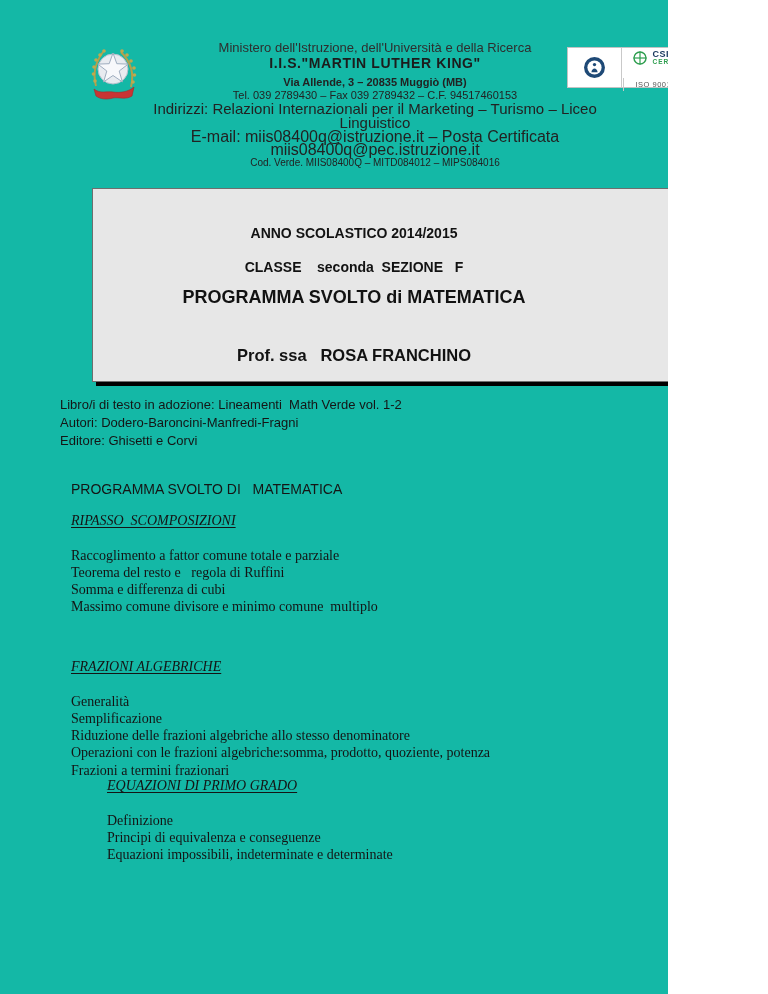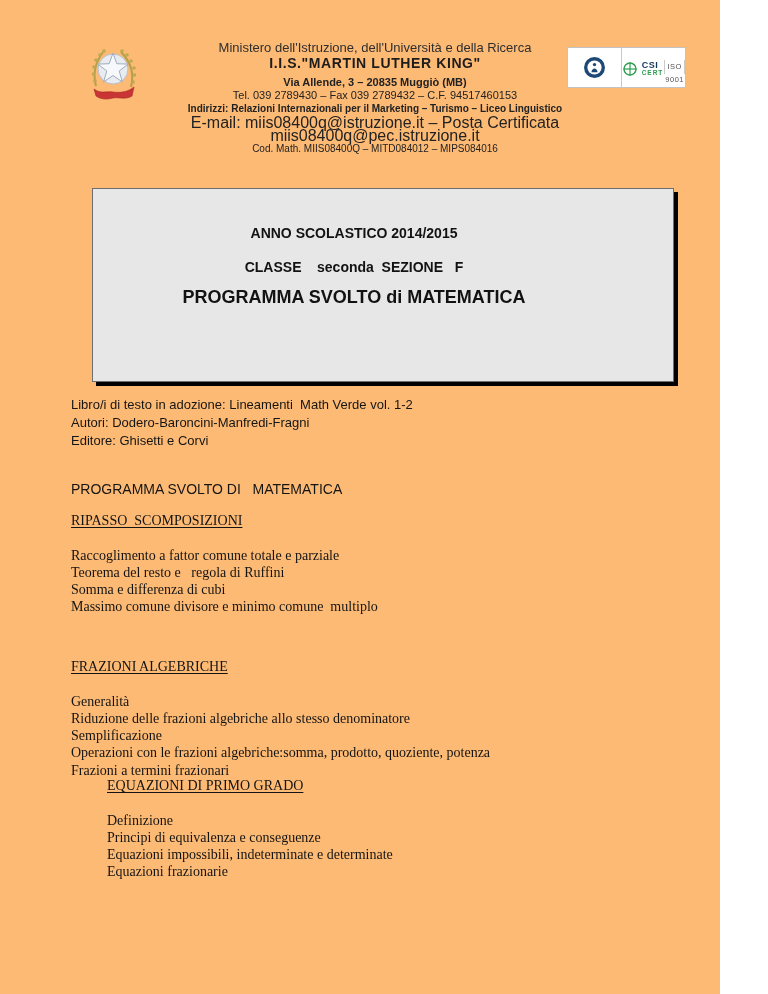--- a/index.html
+++ b/index.html
@@ -1,54 +1,54 @@
 <!DOCTYPE html>
 <html><head>
 <meta charset="utf-8">
 <style>
   * { margin: 0; padding: 0; box-sizing: border-box; }
   html, body { background: #ffffff; }
   .page {
     position: relative;
-    width: 720px;
+    width: 668px;
     height: 994px;
-    background: #fdba74;
+    background: #14b8a6;
     overflow: hidden;
     font-family: "Liberation Sans", sans-serif;
     color: #111;
   }
   .abs { position: absolute; }
   .line { white-space: pre-wrap; }
 
   
   .head-text {
     left: 140px; top: 40px; width: 470px;
     text-align: center; color: #222;
   }
   .h-ministry { font-size: 13px; line-height: 15px; color: #2e2e2e; }
   .h-school   { font-size: 14px; line-height: 17px; font-weight: bold; letter-spacing: .6px; color: #1c1c1c; }
   .h-address  { font-size: 11px; line-height: 13px; font-weight: bold; margin-top: 4px; }
   .h-phone    { font-size: 11px; line-height: 13px; }
-  .h-tracks   { font-size: 10px; line-height: 14px; font-weight: bold; }
+  .h-tracks   { font-size: 15px; line-height: 14px; font-weight: normal; }
   .h-email    { font-size: 16px;  line-height: 13px; }
   .h-cod      { font-size: 10px;  line-height: 13px; }
 
   .emblem { left: 90px; top: 45px; }
 
   .cert-box {
     left: 567px; top: 47px; width: 119px; height: 41px;
     background: #fff; border: 1px solid #c3c3c3;
     display: flex;
   }
   .cert-left {
     width: 45%; display: flex; align-items: center; justify-content: center;
   }
   .cert-right {
     width: 55%; border-left: 1px solid #c9c9c9;
-    display: flex; flex-direction: row;
+    display: flex; flex-direction: column;
   }
   .csi-row {
     flex: 1; display: flex; align-items: center; justify-content: center; gap: 4px;
     padding-top: 2px;
   }
   .csi-text { line-height: 1; text-align: left; }
   .csi-name { font-size: 9px; font-weight: bold; color: #16365c; letter-spacing: .5px; }
   .csi-cert { font-size: 6.5px; font-weight: bold; color: #2e9e4f; letter-spacing: 1px; }
   .iso-strip {
     height: 14px; margin: 12px 1px;
@@ -65,32 +65,32 @@
     box-shadow: 4px 4px 0 #000000;
   }
   .title-box .inner { position: relative; width: 100%; height: 100%; padding-right: 80px; }
   .tb-line { position: absolute; left: 0; right: 58px; text-align: center; font-weight: bold; color: #121212; }
   .tb-year    { top: 36px;  font-size: 14px; }
   .tb-class   { top: 70px;  font-size: 14px; }
   .tb-program { top: 98px;  font-size: 18px; }
   .tb-teacher { top: 157px; font-size: 16.5px; }
 
   
-  .book-block { left: 71px; top: 396px; width: 560px; font-size: 13px; line-height: 18px; color: #151515; }
+  .book-block { left: 60px; top: 396px; width: 560px; font-size: 13px; line-height: 18px; color: #151515; }
   .program-heading { left: 71px; top: 480px; width: 560px; font-size: 14px; line-height: 18px; color: #151515; }
 
   .serif-section {
     left: 71px; width: 600px;
     font-family: "Liberation Serif", serif;
     font-size: 14px; line-height: 17.3px; color: #141414;
   }
   .sec-ripasso   { top: 512px; }
   .sec-frazioni  { top: 658px; }
   .sec-equazioni { top: 777px; margin-left: 36px; }
-  .section-title { text-decoration: underline; text-underline-offset: 2px; }
+  .section-title { text-decoration: underline; text-underline-offset: 2px; font-style: italic; }
   .gap-line { height: 17.3px; }
 </style>
 </head>
 <body>
 
 <div class="page">
 
   <header>
 
     <svg class="abs emblem" width="48" height="58" viewBox="0 0 48 58">
@@ -115,21 +115,21 @@
       <path d="M4,44 C10,49 17,46 23,47 C30,48 38,47 44,42 L42,51 C36,55 29,52 23,53 C16,55 10,54 6,51 Z" fill="#c93434" stroke="#a52828" stroke-width="0.6"></path>
     </svg>
 
     <div class="abs head-text">
       <div class="line h-ministry">Ministero dell'Istruzione, dell'Università e della Ricerca</div>
       <div class="line h-school">I.I.S."MARTIN LUTHER KING"</div>
       <div class="line h-address">Via Allende, 3 – 20835 Muggiò (MB)</div>
       <div class="line h-phone">Tel. 039 2789430 – Fax 039 2789432 – C.F. 94517460153</div>
       <div class="line h-tracks">Indirizzi: Relazioni Internazionali per il Marketing – Turismo – Liceo Linguistico</div>
       <div class="line h-email">E-mail: miis08400q@istruzione.it – Posta Certificata miis08400q@pec.istruzione.it</div>
-      <div class="line h-cod">Cod. Math. MIIS08400Q – MITD084012 – MIPS084016</div>
+      <div class="line h-cod">Cod. Verde. MIIS08400Q – MITD084012 – MIPS084016</div>
     </div>
 
     <div class="abs cert-box">
       <div class="cert-left">
         <svg width="23" height="23" viewBox="0 0 22 22">
           <circle cx="11" cy="11" r="10" fill="#1e4976"></circle>
           <circle cx="11" cy="11" r="6.8" fill="#ffffff"></circle>
           <circle cx="11" cy="8.2" r="1.6" fill="#1e4976"></circle>
           <path d="M8,15.5 C8.8,10.8 13.2,10.8 14,15.5 Z" fill="#1e4976"></path>
         </svg>
@@ -149,20 +149,21 @@
         <div class="iso-strip">ISO 9001</div>
       </div>
     </div>
   </header>
 
   <section class="abs title-box">
     <div class="inner">
       <div class="tb-line tb-year line">ANNO SCOLASTICO 2014/2015</div>
       <div class="tb-line tb-class line">CLASSE    seconda  SEZIONE   F</div>
       <div class="tb-line tb-program line">PROGRAMMA SVOLTO di MATEMATICA</div>
+      <div class="tb-line tb-teacher line">Prof. ssa   ROSA FRANCHINO</div>
     </div>
   </section>
 
   <main>
 
     <div class="abs book-block">
       <div class="line">Libro/i di testo in adozione: Lineamenti  Math Verde vol. 1-2</div>
       <div class="line">Autori: Dodero-Baroncini-Manfredi-Fragni</div>
       <div class="line">Editore: Ghisetti e Corvi</div>
     </div>
@@ -175,29 +176,28 @@
       <div class="line">Raccoglimento a fattor comune totale e parziale</div>
       <div class="line">Teorema del resto e   regola di Ruffini</div>
       <div class="line">Somma e differenza di cubi</div>
       <div class="line">Massimo comune divisore e minimo comune  multiplo</div>
     </section>
 
     <section class="abs serif-section sec-frazioni">
       <div class="section-title line">FRAZIONI ALGEBRICHE</div>
       <div class="gap-line"></div>
       <div class="line">Generalità</div>
+      <div class="line">Semplificazione</div>
       <div class="line">Riduzione delle frazioni algebriche allo stesso denominatore</div>
-      <div class="line">Semplificazione</div>
       <div class="line">Operazioni con le frazioni algebriche:somma, prodotto, quoziente, potenza</div>
       <div class="line">Frazioni a termini frazionari</div>
     </section>
 
     <section class="abs serif-section sec-equazioni">
       <div class="section-title line">EQUAZIONI DI PRIMO GRADO</div>
       <div class="gap-line"></div>
       <div class="line">Definizione</div>
       <div class="line">Principi di equivalenza e conseguenze</div>
       <div class="line">Equazioni impossibili, indeterminate e determinate</div>
-      <div class="line">Equazioni frazionarie</div>
     </section>
 
   </main>
 </div>
 
 </body></html>

